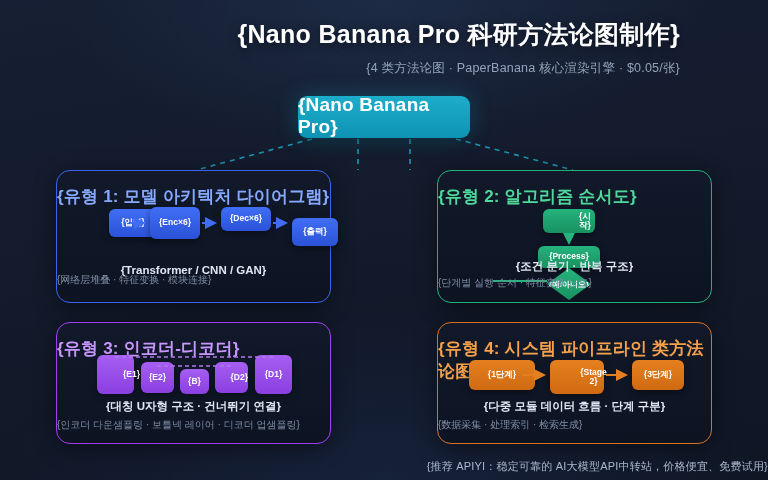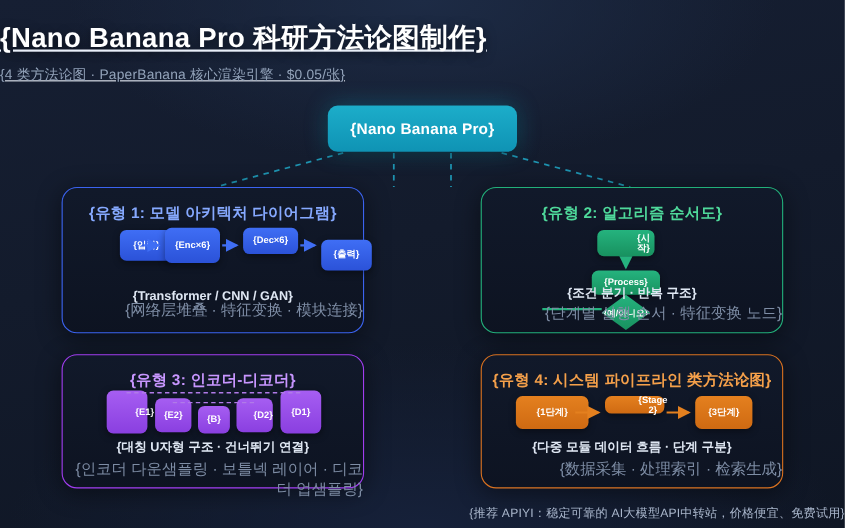--- a/index.html
+++ b/index.html
@@ -10,58 +10,58 @@
       radial-gradient(ellipse 60% 45% at 50% 0%, #1d2b45 0%, rgba(29,43,69,0) 70%),
       radial-gradient(ellipse 70% 50% at 50% 100%, #16213a 0%, rgba(22,33,58,0) 70%),
       linear-gradient(170deg, #161f33 0%, #131b2c 45%, #0f1624 100%);
     color:#e8eef8;
     overflow:hidden;
     position:relative;
   }
   #stage { position:relative; width:768px; height:480px; }
 
   
-  .header { position:absolute; left:0; top:18px; width:680px; text-align:left;text-decoration:underline; }
+  .header { position:absolute; left:0; top:18px; width:680px; text-align:right; }
   .title {
     font-size:25px; font-weight:bold; letter-spacing:.3px;
     color:#ffffff; text-shadow:0 2px 10px rgba(0,0,0,.5);
   }
   .subtitle { margin-top:9px; font-size:12.5px; color:#93a3ba; letter-spacing:.2px; }
 
   
   .links { position:absolute; left:0; top:0; width:768px; height:480px; pointer-events:none; }
 
   
   .hub {
     position:absolute; left:298px; top:96px; width:172px; height:42px;
     border-radius:9px;
     background:linear-gradient(180deg,#1cadca 0%, #0f93b4 100%);
     box-shadow:0 0 20px rgba(28,173,202,.35), 0 3px 10px rgba(0,0,0,.45);
-    display:flex; align-items:center; justify-content:center;
-    font-size:14px; font-weight:bold; color:#ffffff; letter-spacing:.2px;
+    display:flex; align-items:flex-end; justify-content:center;
+    font-size:19px; font-weight:bold; color:#ffffff; letter-spacing:.2px;
     z-index:5;
   }
 
   
   .card {
     position:absolute; border-radius:14px; border:1.4px solid;
     background:linear-gradient(180deg, rgba(17,25,42,.96) 0%, rgba(13,19,33,.97) 100%);
     box-shadow:0 4px 22px rgba(0,0,0,.45);
   }
   .card-title {
-    position:absolute; left:0; top:14px; width:100%; text-align:center;
-    font-size:14px; font-weight:bold; letter-spacing:.2px;
+    position:absolute; left:0; top:14px; width:100%; text-align:left;
+    font-size:17px; font-weight:bold; letter-spacing:.2px;
   }
   .cap1 {
     position:absolute; left:0; width:100%; text-align:center;
     font-size:11.5px; font-weight:bold; color:#dfe7f3;
   }
   .cap2 {
-    position:absolute; left:0; width:100%; text-align:right;
-    font-size:14px; color:#7e8da5;
+    position:absolute; left:0; width:100%; text-align:left;
+    font-size:10px; color:#7e8da5;
   }
 
   #card1 { left:56px;  top:170px; width:275px; height:133px; border-color:#3b63f0; }
   #card2 { left:437px; top:170px; width:275px; height:133px; border-color:#22b07a; }
   #card3 { left:56px;  top:322px; width:275px; height:122px; border-color:#a13df0; }
   #card4 { left:437px; top:322px; width:275px; height:122px; border-color:#d9711f; }
 
   #card1 .card-title { color:#86a9ff; }
   #card2 .card-title { color:#4fd99b; }
   #card3 .card-title { color:#c896ff; }
@@ -217,21 +217,21 @@
     <div class="cap1" style="top:76px;">{대칭 U자형 구조 · 건너뛰기 연결}</div>
     <div class="cap2" style="top:95px;">{인코더 다운샘플링 · 보틀넥 레이어 · 디코더 업샘플링}</div>
   </div>
 
   <div class="card" id="card4">
     <div class="card-title">{유형 4: 시스템 파이프라인 类方法论图}</div>
 
     <div class="node n-orange" style="left:31px;  top:37px; width:66px; height:30px;">
       <span>{1단계}</span>
     </div>
-    <div class="node n-orange" style="left:112px; top:37px; width:54px; height:16px;padding-left:33px;">
+    <div class="node n-orange" style="left:112px; top:37px; width:54px; height:34px;padding-left:33px;">
       <span>{Stage 2}</span>
     </div>
     <div class="node n-orange" style="left:194px; top:37px; width:52px; height:30px;">
       <span>{3단계}</span>
     </div>
 
     <svg style="position:absolute;left:0;top:0;width:275px;height:122px;" xmlns="http://www.w3.org/2000/svg">
       <defs>
         <marker id="arrOrange" markerWidth="6" markerHeight="6" refX="5" refY="3" orient="auto">
           <path d="M0,0 L6,3 L0,6 z" fill="#e4801f"></path>

